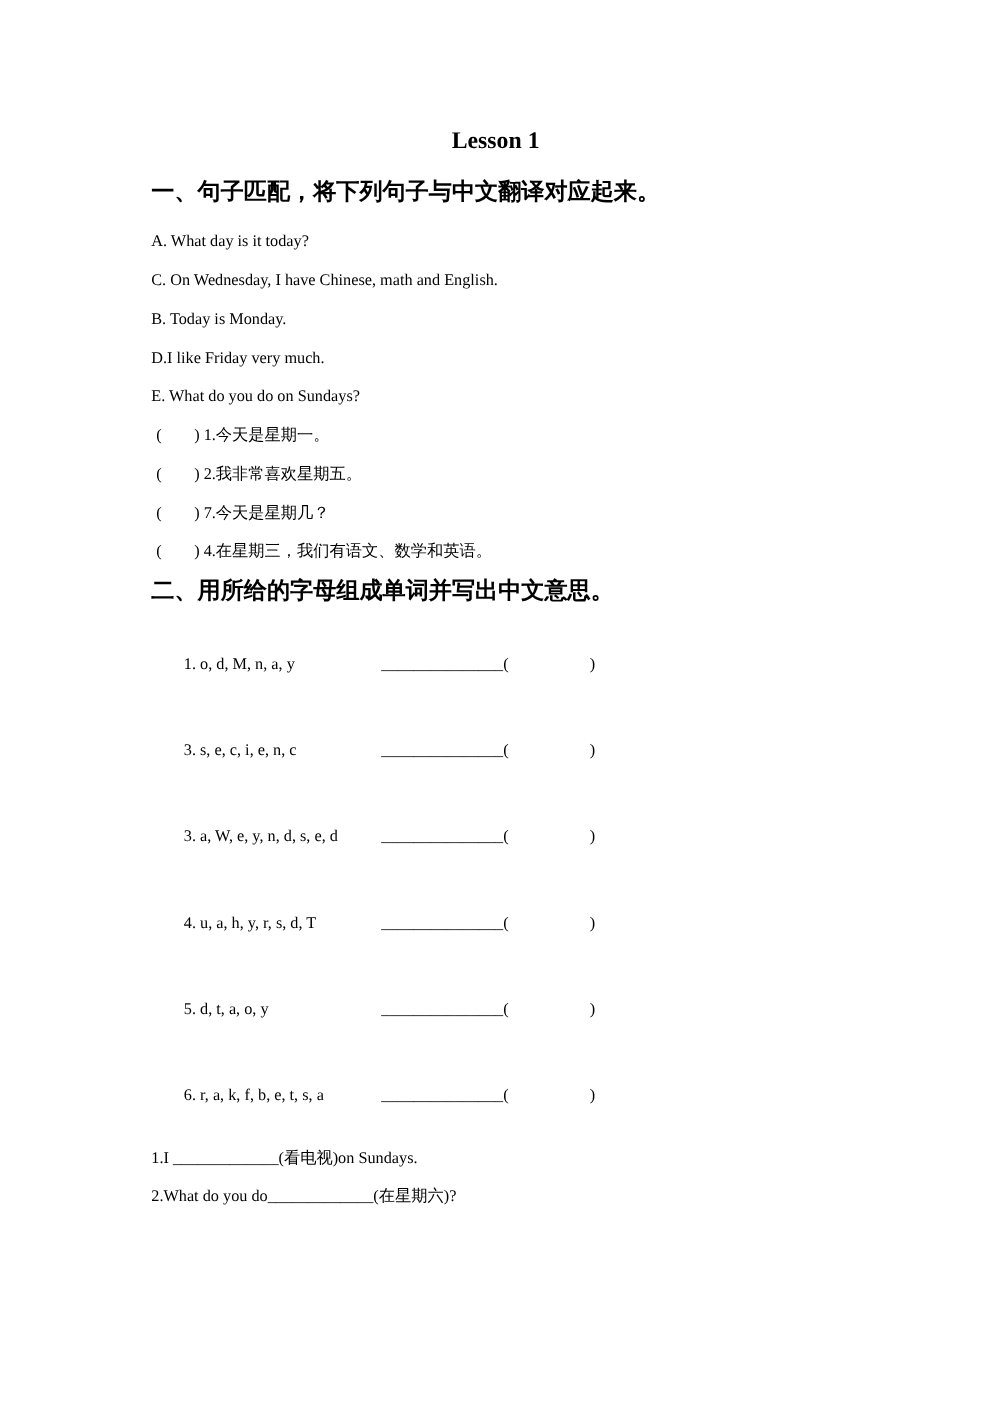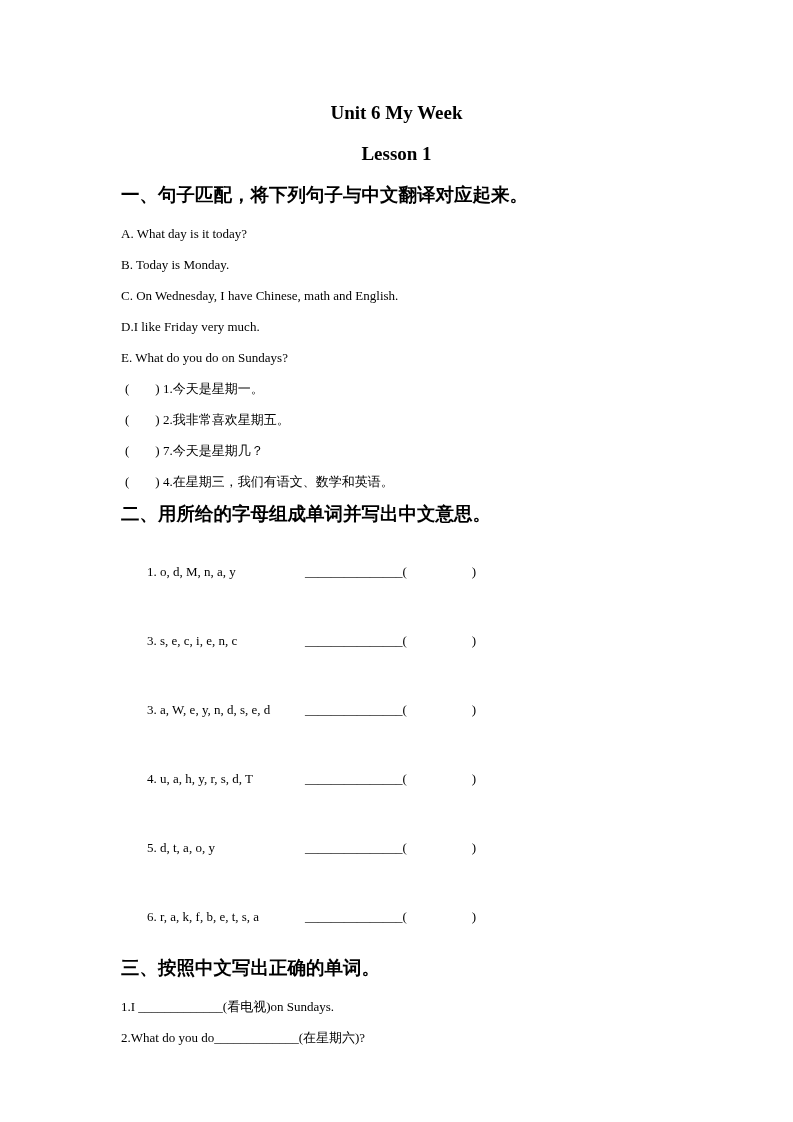--- a/index.html
+++ b/index.html
@@ -55,31 +55,30 @@
   .blank, .parens {
     white-space: pre;
   }
 </style>
 </head>
 <body>
 
 <div class="page">
 
   <header class="titles">
-    <div class="title-line">Unit 6 My Week</div>
     <div class="title-line">Lesson 1</div>
   </header>
 
   <main class="content">
 
     <section>
       <h3 class="sec-heading">一、句子匹配，将下列句子与中文翻译对应起来。</h3>
       <p class="line">A. What day is it today?</p>
+      <p class="line">C. On Wednesday, I have Chinese, math and English.</p>
       <p class="line">B. Today is Monday.</p>
-      <p class="line">C. On Wednesday, I have Chinese, math and English.</p>
       <p class="line">D.I like Friday very much.</p>
       <p class="line">E. What do you do on Sundays?</p>
       <p class="line match-line">(　　) 1.今天是星期一。</p>
       <p class="line match-line">(　　) 2.我非常喜欢星期五。</p>
       <p class="line match-line">(　　) 7.今天是星期几？</p>
       <p class="line match-line">(　　) 4.在星期三，我们有语文、数学和英语。</p>
     </section>
 
     <section>
       <h3 class="sec-heading">二、用所给的字母组成单词并写出中文意思。</h3>
@@ -97,20 +96,19 @@
       </p>
       <p class="line">
         <span class="letters">5. d, t, a, o, y</span><span class="blank">_______________</span><span class="parens">(　　　　　)</span>
       </p>
       <p class="line">
         <span class="letters">6. r, a, k, f, b, e, t, s, a</span><span class="blank">_______________</span><span class="parens">(　　　　　)</span>
       </p>
     </section>
 
     <section>
-      <h3 class="sec-heading">三、按照中文写出正确的单词。</h3>
       <p class="line">1.I _____________(看电视)on Sundays.</p>
       <p class="line">2.What do you do_____________(在星期六)?</p>
 
     </section>
 
   </main>
 </div>
 
 </body></html>

